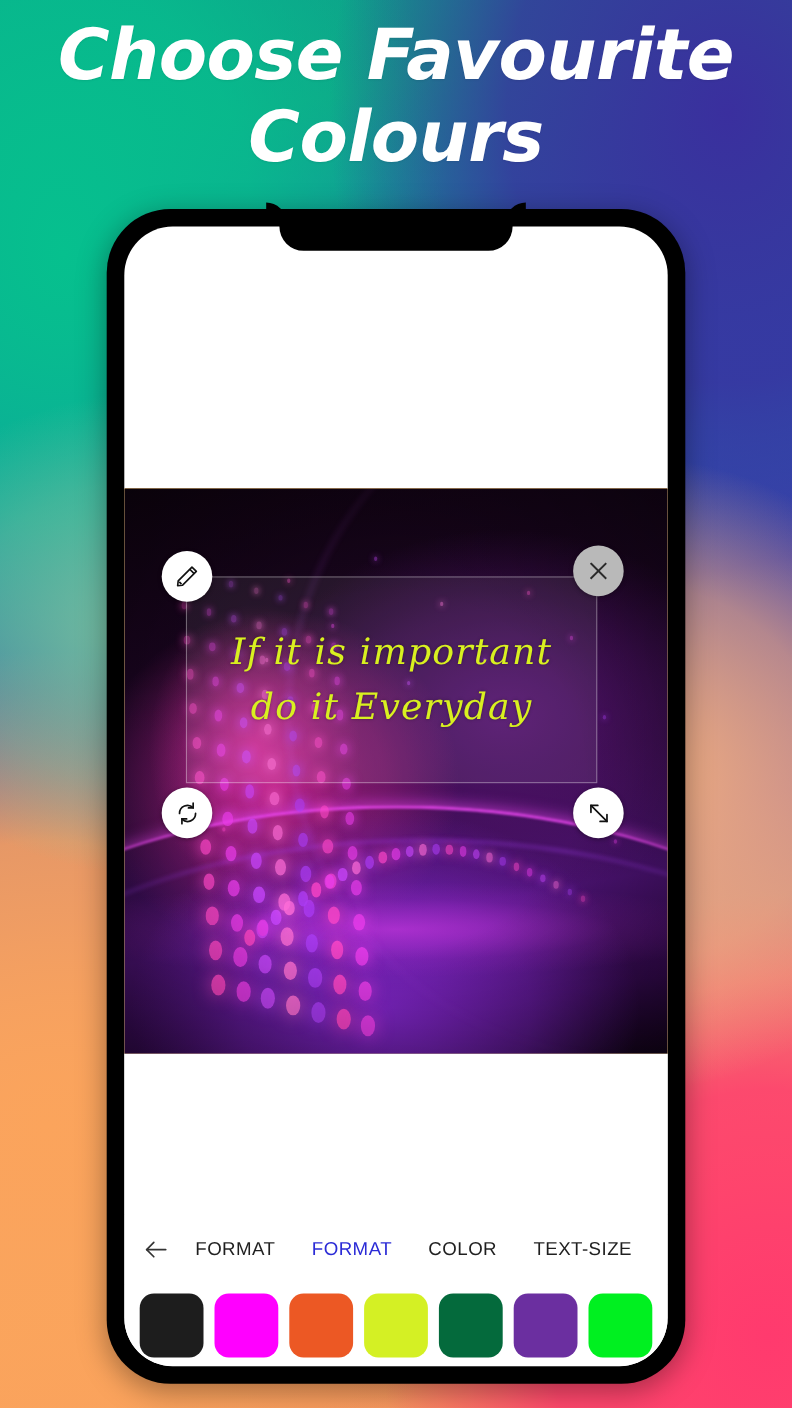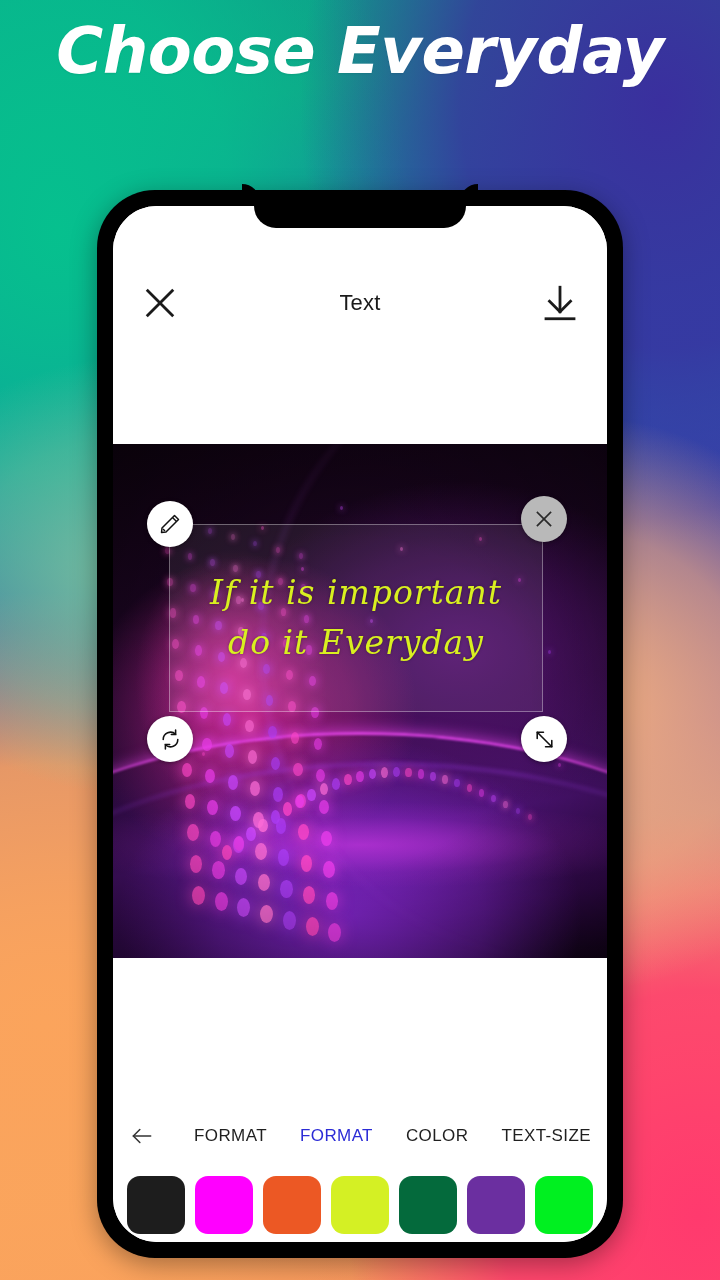--- a/index.html
+++ b/index.html
@@ -243,21 +243,21 @@
     top:898px; left:0;
     width:494px; height:64px;
     background:#ffffff;
     display:flex;
     align-items:center;
     padding:0 16px;
   }
   #back-arrow { width:26px; height:26px; flex:0 0 auto; margin-right:6px; }
   .tab {
     flex:1 1 auto;
-    text-align:right;
+    text-align:center;
     font-size:17px;
     color:#1f1f1f;
     letter-spacing:0.4px;
     white-space:nowrap;
   }
   .tab.active { color:#2b2bd6; }
 
   
   #swatch-row {
     position:absolute;
@@ -282,44 +282,27 @@
 
   <div class="bg-layer bg-base"></div>
   <div class="bg-layer bg-blob-1"></div>
   <div class="bg-layer bg-blob-2"></div>
   <div class="bg-layer bg-blob-3"></div>
   <div class="bg-layer bg-blob-4"></div>
   <div class="bg-layer bg-blob-5"></div>
   <div class="bg-layer bg-blob-6"></div>
 
   <div id="promo-heading">
-    <span class="ln">Choose Everyday</span>
+    <span class="ln">Choose Favourite</span>
+    <span class="ln">Colours</span>
   </div>
 
   <div id="phone">
     <div id="phone-screen">
 
-      <div id="app-header">
-        <div id="header-bar">
-          <span>
-            <svg class="hicon" viewBox="0 0 24 24" fill="none" stroke="#1a1a1a" stroke-width="1.6" stroke-linecap="square">
-              <line x1="5" y1="5" x2="19" y2="19"></line>
-                <line x1="19" y1="5" x2="5" y2="19"></line>
-            </svg>
-          </span>
-          <span id="header-title">Text</span>
-          <span>
-            <svg class="hicon" viewBox="0 0 24 24" fill="none" stroke="#1a1a1a" stroke-width="1.6" stroke-linecap="square" stroke-linejoin="miter">
-              <line x1="12" y1="3" x2="12" y2="17"></line>
-              <polyline points="6,11 12,17 18,11"></polyline>
-              <line x1="4" y1="21" x2="20" y2="21"></line>
-            </svg>
-          </span>
-        </div>
-      </div>
 
       <div id="canvas-area">
         <div class="art art-base"></div>
         <div class="art art-glow-pink"></div>
         <div class="art art-wave"></div>
         <div class="art-arc"></div>
         <div class="art-arc2"></div>
         <div class="art-arc3"></div>
         <div class="art-dots" id="dot-field">
             <div class="dot" style="left: 10%; top: 14%; width: 4px; height: 5.8px; background: rgba(255, 70, 200, 0.35); box-shadow: rgba(255, 70, 200, 0.85) 0px 0px 6px;"></div>

